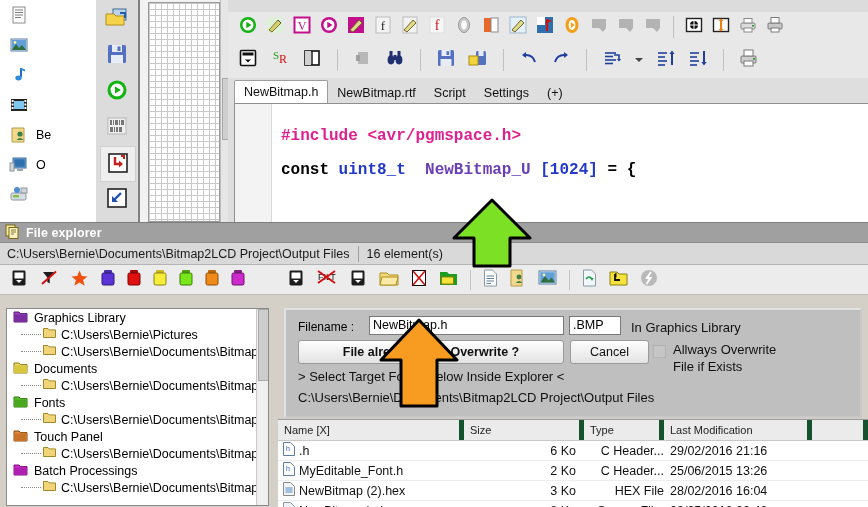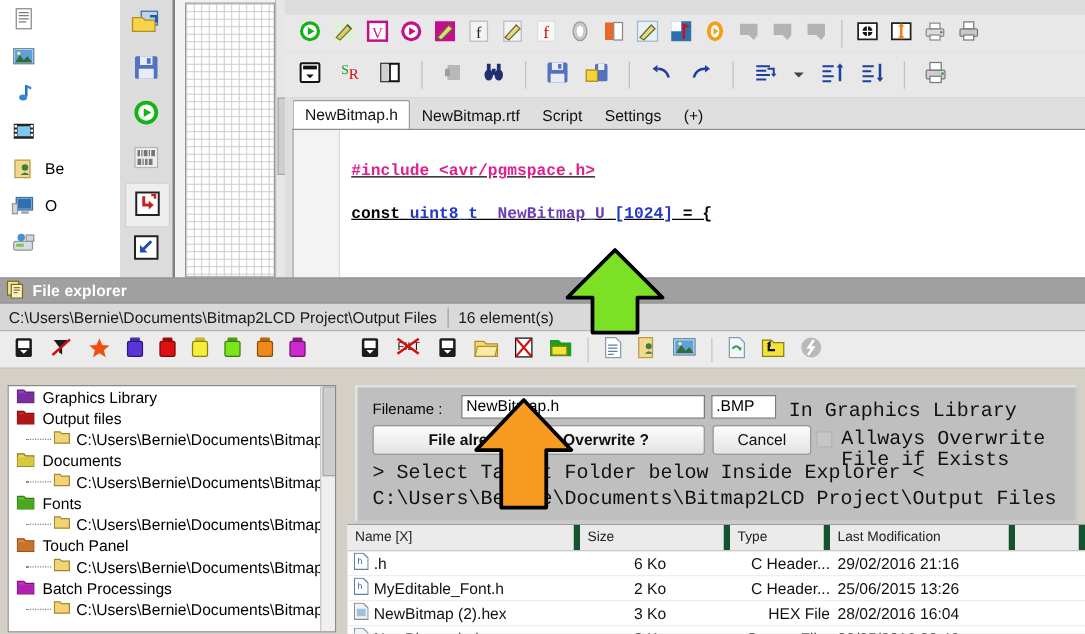--- a/index.html
+++ b/index.html
@@ -43,21 +43,21 @@
   .tb3{top:41px;height:37px;background:#e8e8e8;display:flex;align-items:center;padding-left:8px;gap:8px;}
   .tbtn{width:24px;height:24px;display:flex;align-items:center;justify-content:center;position:relative;}
   .sep{width:1px;height:22px;background:#c0c0c0;margin:0 5px;}
 
   
   .tabs{position:absolute;left:0;top:78px;height:26px;right:0;background:#dedede;display:flex;align-items:flex-end;padding-left:6px;}
   .tab{height:21px;line-height:21px;padding:0 9px;font-size:12.5px;color:#111;background:#dedede;}
   .tab.active{background:#ffffff;border:1px solid #9d9d9d;border-bottom:1px solid #ffffff;height:22px;line-height:22px;border-radius:2px 2px 0 0;}
   .code-wrap{position:absolute;left:6px;top:103px;right:0;bottom:0;background:#ffffff;border:1px solid #8e8e8e;border-right:none;border-bottom:none;}
   .gutter{position:absolute;left:0;top:0;width:36px;bottom:0;background:#f3f3f3;border-right:1px solid #d9d9d9;}
-  .code{position:absolute;left:46px;top:0;right:0;bottom:0;font-family:"Liberation Mono", monospace;font-size:13px;line-height:17px;padding-top:24px;text-decoration:underline;}
+  .code{position:absolute;left:46px;top:0;right:0;bottom:0;font-family:"Liberation Mono", monospace;font-size:16px;line-height:17px;padding-top:24px;}
   .cl{white-space:pre;font-weight:bold;}
   .c-pink{color:#e0208f;}
   .c-blue{color:#2138c8;}
   .c-black{color:#000;}
   .c-purple{color:#6a3fb5;}
 
   
   .fx{position:absolute;left:0;top:222px;width:868px;height:285px;background:#d4d0c8;
       border-top:1px solid #7d7d7d;}
   .fx-title{height:19px;background:#a0a0a0;display:flex;align-items:center;gap:6px;padding-left:5px;
@@ -78,34 +78,34 @@
   .tr-child{display:flex;align-items:center;height:17px;padding-left:36px;gap:5px;white-space:nowrap;position:relative;}
   .tr-child:before{content:"";position:absolute;left:14px;top:8px;width:20px;border-top:1px dotted #8b8b8b;}
   .tr-lbl{font-size:12.5px;color:#000;}
   .tree-scroll{position:absolute;right:0;top:0;width:11px;bottom:0;background:#efefef;border-left:1px solid #c8c8c8;}
   .tree-scroll i{position:absolute;left:1px;top:0;width:9px;height:70px;background:#cdcdcd;border:1px solid #a9a9a9;display:block;}
 
   
   .fx-dlg{position:absolute;left:284px;top:85px;right:6px;height:106px;background:#bfbfbf;
           border:2px solid #c9c9c9;border-top-color:#e2e2e2;border-left-color:#e2e2e2;}
   .dlg-row{position:absolute;}
-  .lbl{font-size:16px;color:#111;font-family:Liberation Mono, monospace;}
+  .lbl{font-size:13px;color:#111;}
   .tf{background:#fff;border:1px solid #7a7a7a;height:19px;line-height:19px;padding:0 3px;font-size:12.5px;color:#000;box-sizing:border-box;}
   .btn{background:linear-gradient(#fdfdfd,#e3e3e3);border:1px solid #9a9a9a;border-radius:3px;
        font-size:12.5px;color:#111;display:flex;align-items:center;justify-content:center;box-sizing:border-box;}
   .btn.bold{font-weight:bold;}
   .cbx{width:13px;height:13px;background:#c6c6c6;border:1px solid #b2b2b2;box-sizing:border-box;}
 
   
   .fx-list{position:absolute;left:278px;top:196px;right:0;bottom:0;background:#ffffff;border-top:1px solid #9b9b9b;overflow:hidden;}
   .lh{display:flex;height:20px;background:#ebebeb;border-bottom:1px solid #c8c8c8;}
   .lh div{font-size:11px;color:#222;padding-left:6px;line-height:20px;border-right:5px solid #14532d;box-sizing:border-box;}
   .lr{display:flex;height:19px;border-bottom:1px solid #eeeeee;align-items:center;}
   .lr .cname{width:186px;display:flex;align-items:center;gap:4px;padding-left:5px;box-sizing:border-box;}
-  .lr .csize{width:120px;text-align:center;padding-right:8px;box-sizing:border-box;}
+  .lr .csize{width:120px;text-align:right;padding-right:8px;box-sizing:border-box;}
   .lr .ctype{width:80px;padding-left:6px;box-sizing:border-box;text-align:right;}
   .lr .cmod{width:148px;padding-left:6px;box-sizing:border-box;}
   .lr span{font-size:12.5px;color:#111;white-space:nowrap;overflow:hidden;}
 
   
   .arrow{position:absolute;pointer-events:none;}
 </style>
 </head>
 <body>
 
@@ -675,29 +675,28 @@
 
     <div class="fx-tree">
       <div>
         <div class="tr-root">
           <span><svg width="15" height="13" viewBox="0 0 15 13">
                 <path d="M1 2 h5 l1.4 1.6 h6.6 v8.4 h-13 z" fill="#9b3fc0" stroke="#5a1f72"></path>
                 <path d="M1 4.6 h13 v7.4 h-13 z" fill="#7a2fa0"></path>
               </svg></span>
           <span class="tr-lbl">Graphics Library</span>
         </div>
+        <div class="tr-child">
+          <span><svg width="13" height="12" viewBox="0 0 13 12">
+                <path d="M0.5 1.5 h4.5 l1.2 1.4 h6.3 v7.6 h-12 z" fill="#f2d478" stroke="#a08a28"></path>
+              </svg></span>
+          <span class="tr-lbl">C:\Users\Bernie\Pictures</span>
+        </div>
       </div>
       <div>
-        <div class="tr-root">
-          <span><svg width="15" height="13" viewBox="0 0 15 13">
-                <path d="M1 2 h5 l1.4 1.6 h6.6 v8.4 h-13 z" fill="#d02020" stroke="#801010"></path>
-                <path d="M1 4.6 h13 v7.4 h-13 z" fill="#b01515"></path>
-              </svg></span>
-          <span class="tr-lbl">Output files</span>
-        </div>
         <div class="tr-child">
           <span><svg width="13" height="12" viewBox="0 0 13 12">
                 <path d="M0.5 1.5 h4.5 l1.2 1.4 h6.3 v7.6 h-12 z" fill="#f2d478" stroke="#a08a28"></path>
               </svg></span>
           <span class="tr-lbl">C:\Users\Bernie\Documents\Bitmap</span>
         </div>
       </div>
       <div>
         <div class="tr-root">
           <span><svg width="15" height="13" viewBox="0 0 15 13">

